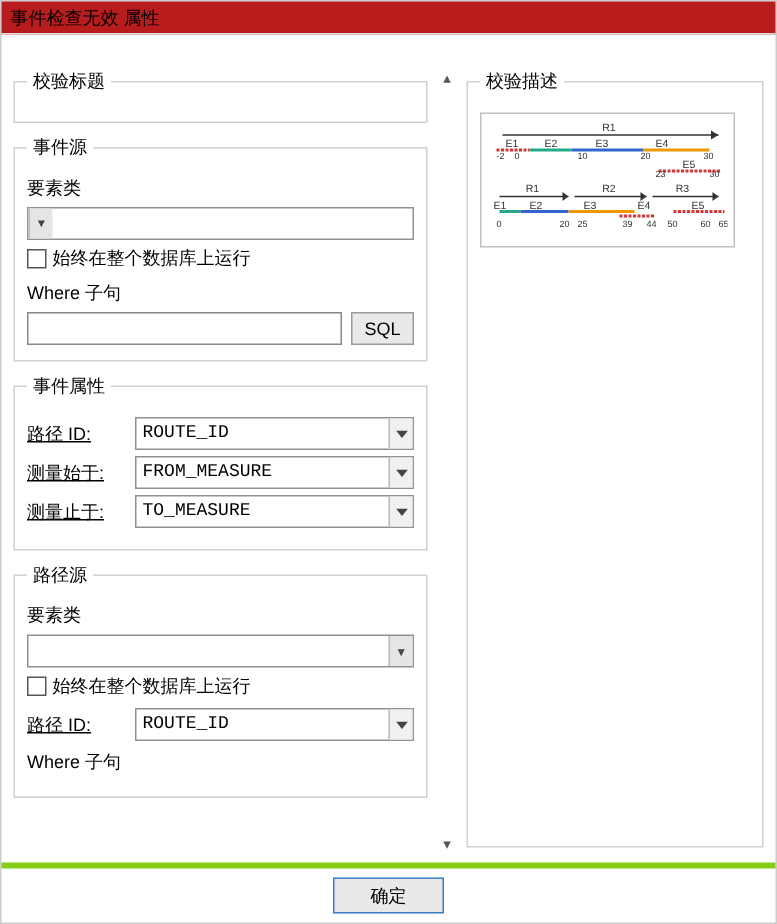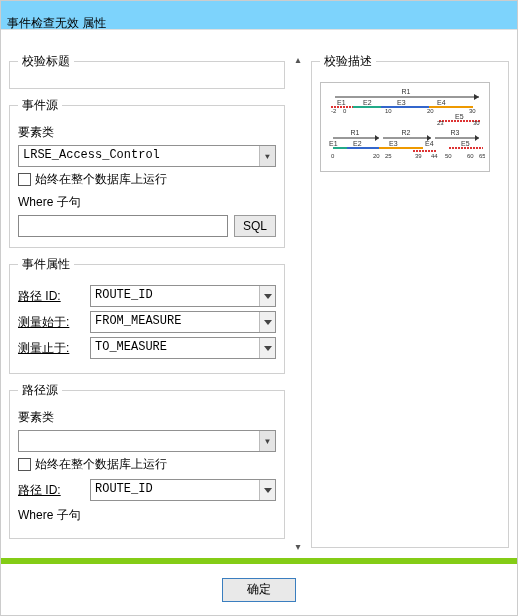--- a/index.html
+++ b/index.html
@@ -13,23 +13,23 @@
   .window {
     width: 518px;
     height: 616px;
     border: 1px solid #ccc;
     display: flex;
     flex-direction: column;
     position: relative;
   }
   .titlebar {
     height: 22px;
-    padding: 14px 6px;
-    font-size: 12px;
-    background: #7dd3fc;
+    padding: 3px 6px;
+    font-size: 12px;
+    background: #b91c1c;
     border-bottom: 1px solid #e0e0e0;
   }
   .content {
     flex: 1;
     display: flex;
     overflow: hidden;
     margin-top: 17px;
   }
   .left-pane {
     width: 288px;
@@ -166,26 +166,26 @@
   .tick-text { font-size:6px; fill:#333; }
   .rlabel { font-size:7px; fill:#333; }
   .elabel { font-size:7px; fill:#333; }
   .seg { stroke-width:2; }
   .desc-text {
     font-family: "Courier New", monospace;
     font-size: 12px;
     line-height: 1.45;
   }
   .footer {
-    height: 57px;
+    height: 40px;
     display: flex;
     align-items: center;
     justify-content: center;
     gap: 7px;
-    border-top: 6px solid #84cc16;
+    border-top: 4px solid #84cc16;
   }
   .footer .btn { min-width: 74px; height: 24px; }
   .footer .btn.primary { border: 1px solid #3a7ebf; }
 </style>
 </head>
 <body>
 
 <div class="window">
   <div class="titlebar">
     <span>事件检查无效 属性</span>
@@ -196,21 +196,20 @@
     <div class="left-pane">
 
       <fieldset>
         <legend>校验标题</legend>
       </fieldset>
 
       <fieldset>
         <legend>事件源</legend>
         <div class="label">要素类</div>
         <div class="combo">
-          <div class="val">LRSE_Access_Control</div>
           <div class="arrow2">▼</div>
         </div>
         <div class="checkbox-row">
           <div class="checkbox"></div>
           <span>始终在整个数据库上运行</span>
         </div>
         <div class="label">Where 子句</div>
         <div class="sql-row">
           <input class="text-input plain" type="text" value="" style="">
           <button class="btn">SQL</button>

